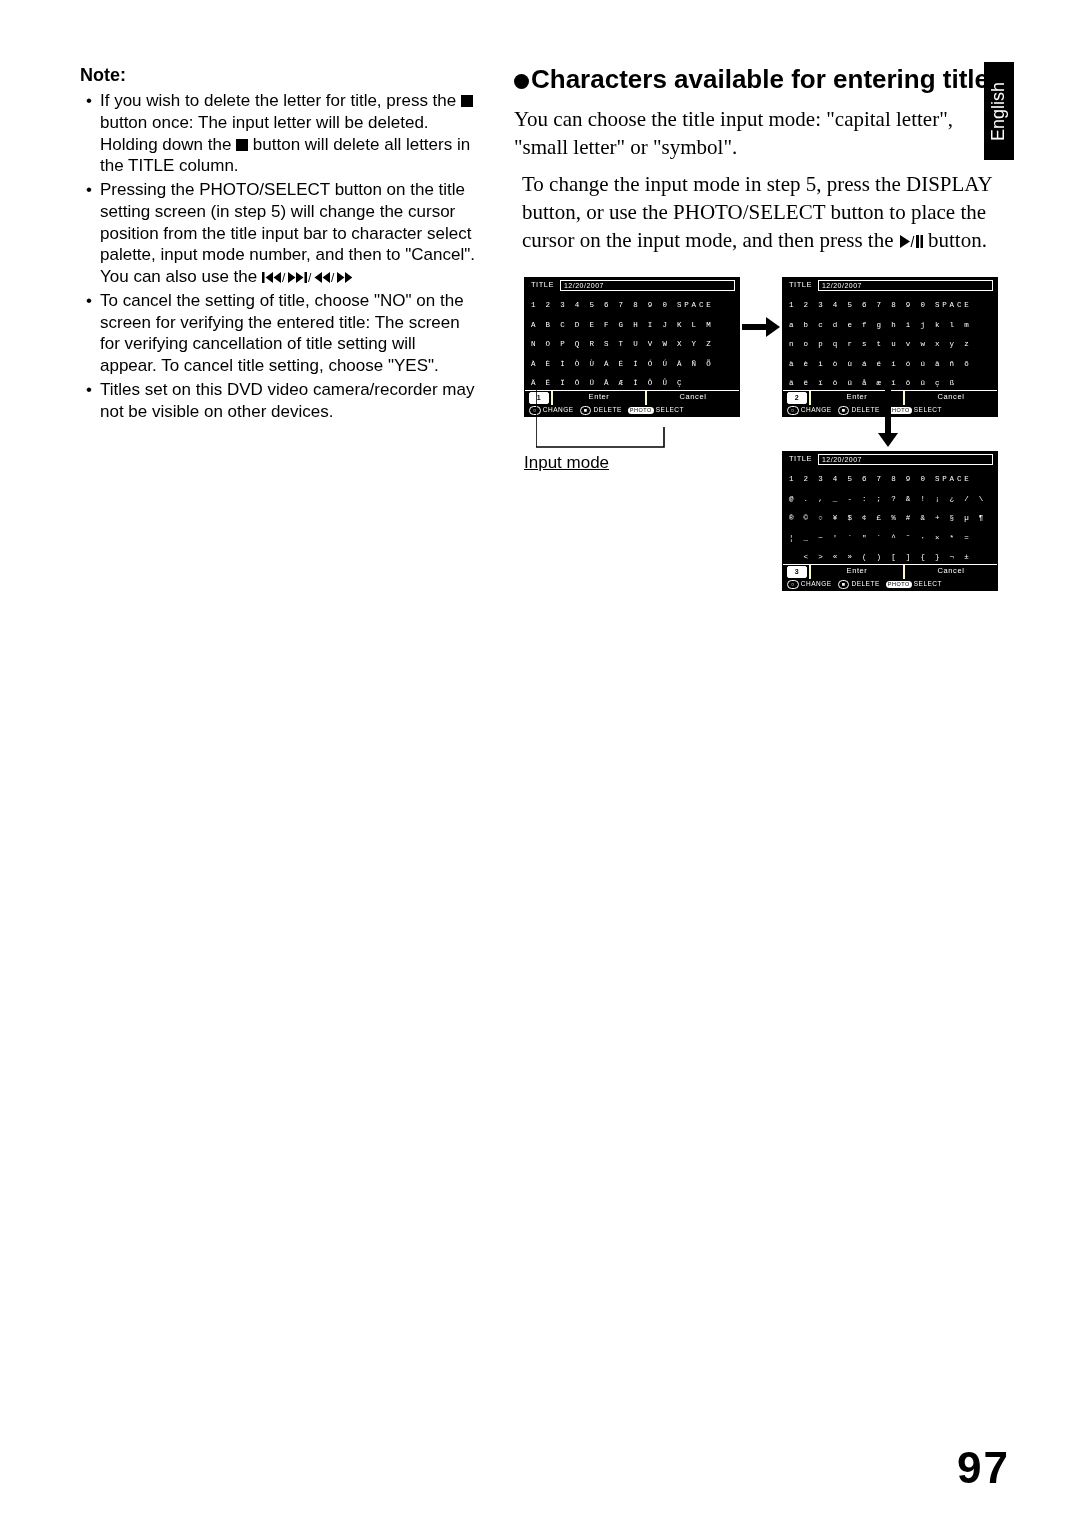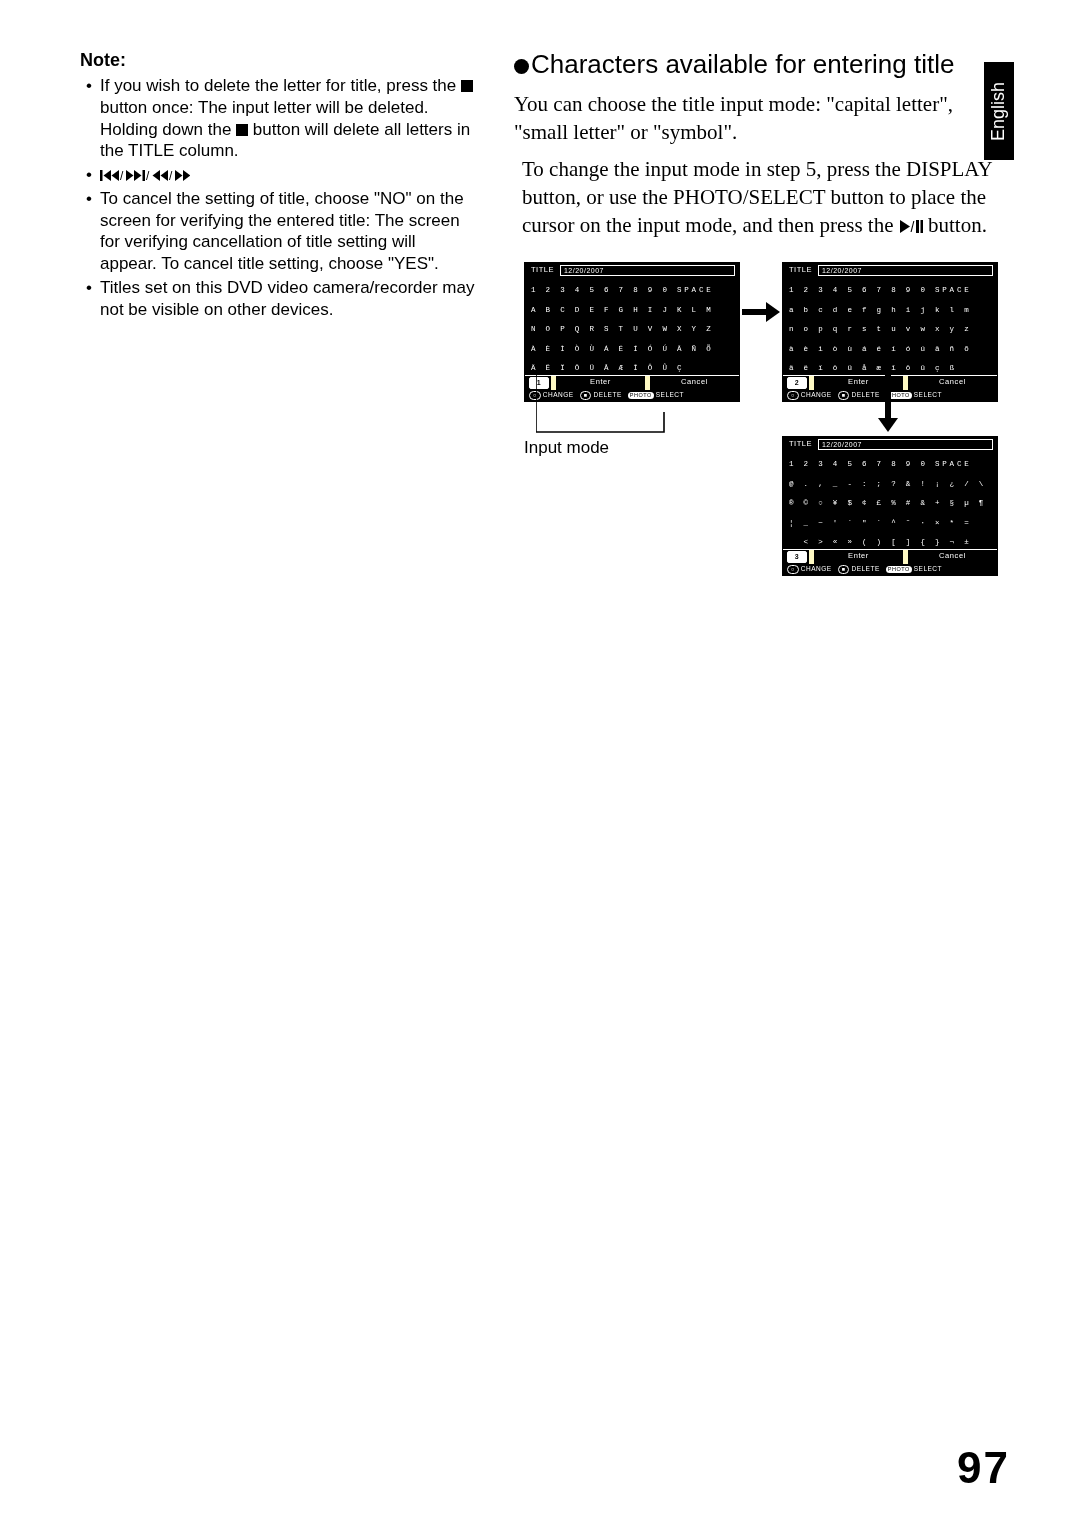--- a/index.html
+++ b/index.html
@@ -7,21 +7,21 @@
   body {
     width: 1080px;
     height: 1529px;
     position: relative;
     font-family: Arial, Helvetica, sans-serif;
     color: #000;
   }
   .page {
     position: absolute;
     left: 80px;
-    top: 50px;
+    top: 65px;
     width: 920px;
   }
   .columns {
     display: flex;
     gap: 34px;
   }
   .col-left {
     width: 400px;
   }
   .col-right {
@@ -52,21 +52,21 @@
     display: inline-block;
     width: 12px;
     height: 12px;
     background: #000;
     vertical-align: -1px;
   }
   .transport-icons svg { vertical-align: -2px; }
   .playpause svg { vertical-align: -2px; }
   .section-title {
     font-size: 26px;
-    font-weight: normal;
+    font-weight: bold;
     line-height: 1.15;
     margin: 0 0 10px 0;
   }
   .bullet-disc {
     display: inline-block;
     width: 15px; height: 15px;
     background: #000;
     border-radius: 50%;
     vertical-align: -1px;
     margin-right: 2px;
@@ -154,21 +154,21 @@
     margin: 1px 2px 1px 4px;
     background: #fff;
     color: #000;
     font-size: 7px;
     font-weight: bold;
     text-align: center;
     line-height: 10px;
   }
   .btn {
     flex: 1;
-    border-left: 5px solid #fef9c3;
+    border-left: 2px solid #fef9c3;
     text-align: center;
     font-size: 7.5px;
     padding: 1px 0;
     letter-spacing: 0.6px;
   }
   .legend {
     display: flex;
     padding: 1px 4px;
     font-size: 6.5px;
     gap: 6px;
@@ -185,39 +185,41 @@
     background: #fff; color: #000;
     border-radius: 7px;
     padding: 0 2px;
     font-size: 5.5px;
     line-height: 7px;
   }
   .arrow { position: absolute; }
   .caption {
     position: absolute;
     font-size: 17px;
+    text-decoration: underline;
   }
 </style>
 </head>
 <body>
 
 <div class="page">
   <div class="columns">
 
     <div class="col-left">
       <p class="note-heading">Note:</p>
       <ul class="notes">
         <li>
           <span>If you wish to delete the letter for title, press the </span>
           <span class="stop-icon"></span>
           <span> button once: The input letter will be deleted. Holding down the </span>
           <span class="stop-icon"></span>
           <span> button will delete all letters in the TITLE column.</span>
         </li>
         <li>
+          <span>Pressing the PHOTO/SELECT button on the title setting screen (in step 5) will change the cursor position from the title input bar to character select palette, input mode number, and then to "Cancel". You can also use the </span>
           <span class="transport-icons">
             <svg width="90" height="13" viewBox="0 0 180 26">
               <g fill="#000">
                 <rect x="0" y="2" width="5" height="22"></rect>
                   <polygon points="22,2 7,13 22,24"></polygon>
                   <polygon points="38,2 23,13 38,24"></polygon>
                 <text x="40" y="22" font-size="24" font-family="Arial">/</text>
                 <polygon points="52,2 67,13 52,24"></polygon>
                   <polygon points="68,2 83,13 68,24"></polygon>
                   <rect x="85" y="2" width="5" height="22"></rect>

